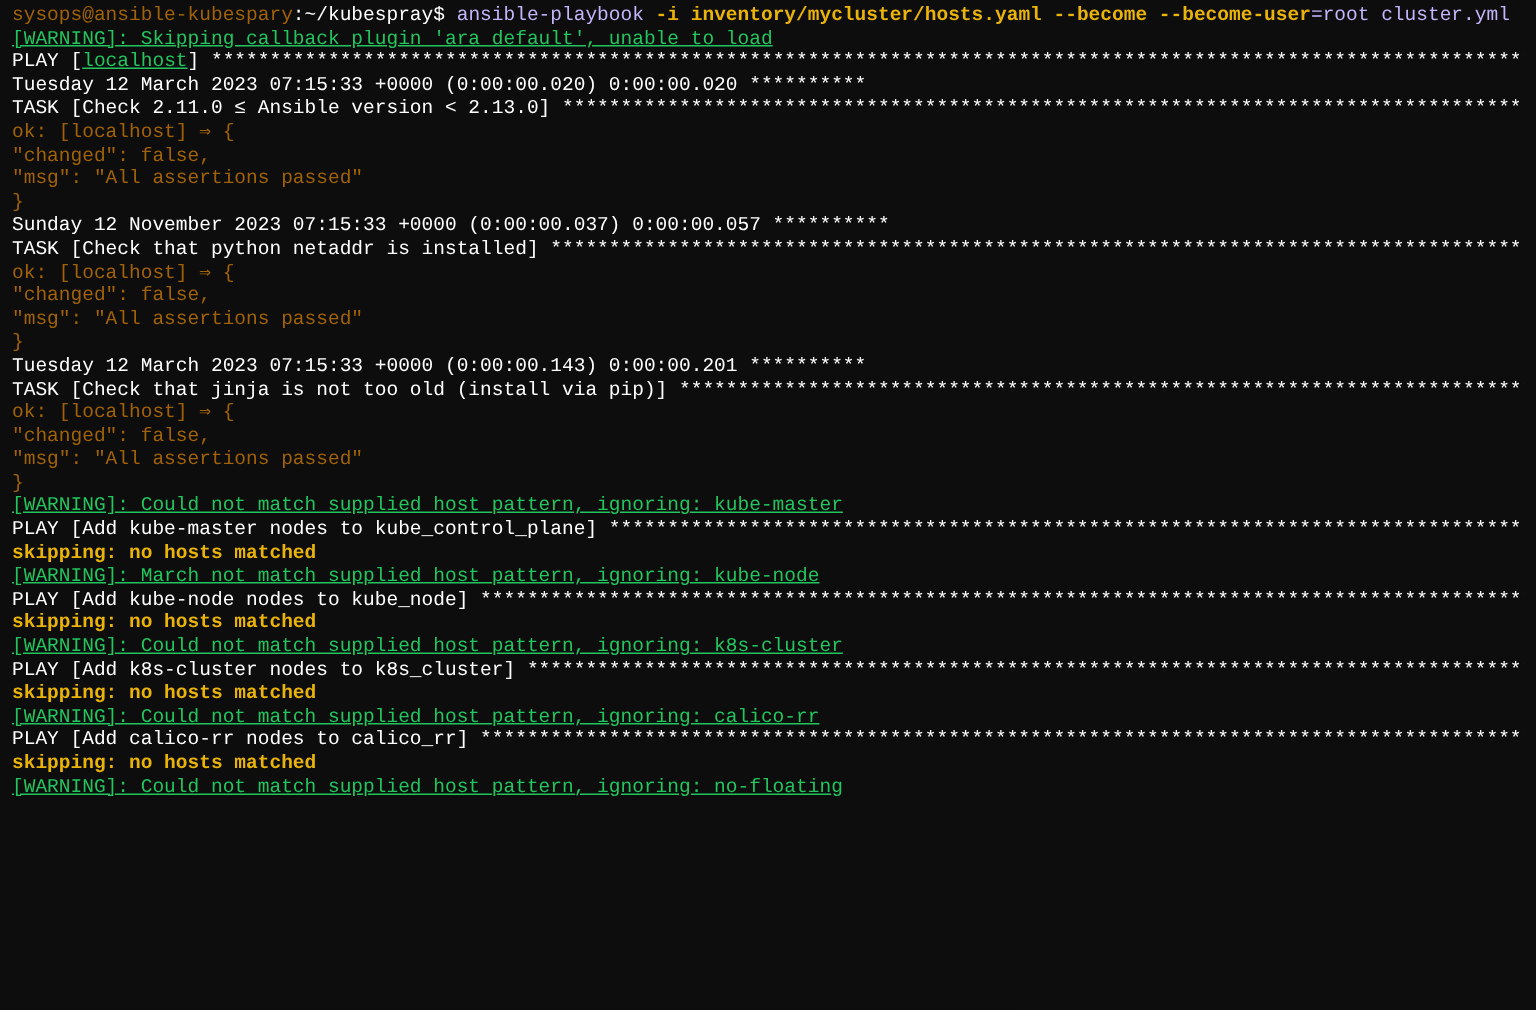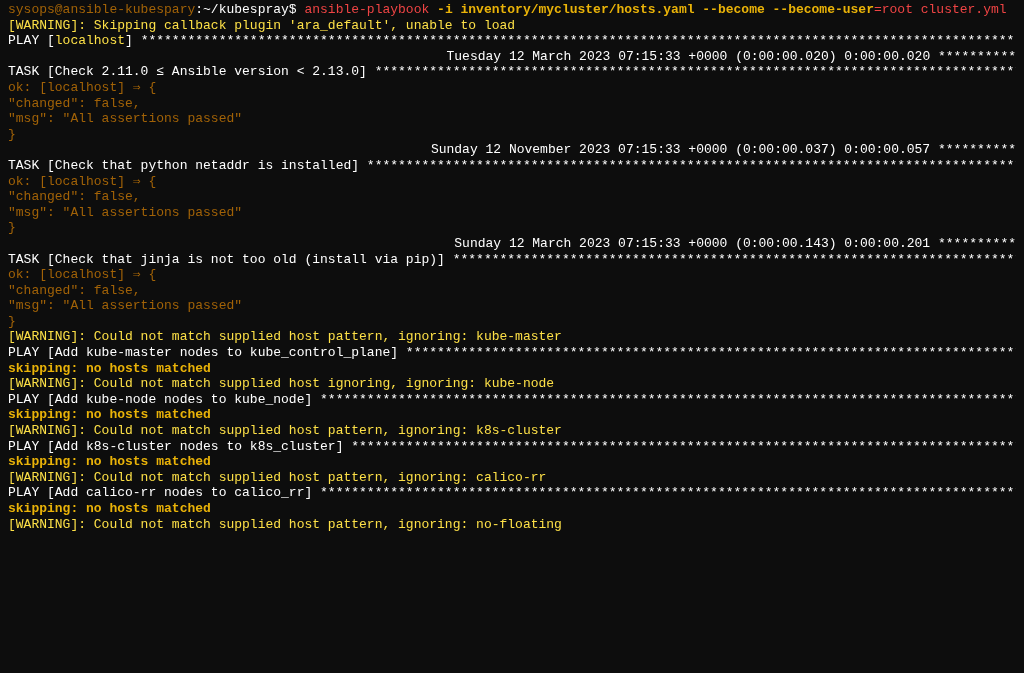--- a/index.html
+++ b/index.html
@@ -11,23 +11,23 @@
       line-height: 1.2;
       padding: 2px 8px;
       width: 1024px;
       height: 673px;
       overflow: hidden;
       white-space: nowrap;
     }
     .line { white-space: nowrap; overflow: hidden; }
     .green { color: #a16207; }
     .cyan { color: #eab308; font-weight: bold; }
-    .yellow { color: #ef4444; text-align: right; }
-    .magenta { color: #fde047; }
-    .white { color: #ffffff; text-align: right; }
+    .yellow { color: #c4b5fd; text-align: right; }
+    .magenta { color: #22c55e; text-decoration: underline; }
+    .white { color: #ffffff; }
   </style>
 </head>
 <body>
 
 <div class="line">
   <span class="green">sysops@ansible-kubespary</span><span class="white">:~/kubespray$ </span><span class="yellow">ansible-playbook </span><span class="cyan">-i inventory/mycluster/hosts.yaml --become --become-user</span><span class="yellow">=root cluster.yml</span>
 </div>
 <div class="line magenta">[WARNING]: Skipping callback plugin 'ara_default', unable to load</div>
 <div class="line"> </div>
 <div class="line">
@@ -40,32 +40,32 @@
 <div class="line green">    "changed": false,</div>
 <div class="line green">    "msg": "All assertions passed"</div>
 <div class="line green">}</div>
 <div class="line white">Sunday 12 November 2023  07:15:33 +0000 (0:00:00.037)       0:00:00.057 **********</div>
 <div class="line"> </div>
 <div class="line white">TASK [Check that python netaddr is installed] ********************************************************************************************</div>
 <div class="line green">ok: [localhost] ⇒ {</div>
 <div class="line green">    "changed": false,</div>
 <div class="line green">    "msg": "All assertions passed"</div>
 <div class="line green">}</div>
-<div class="line white">Sunday 12 March 2023  07:15:33 +0000 (0:00:00.143)       0:00:00.201 **********</div>
+<div class="line white">Tuesday 12 March 2023  07:15:33 +0000 (0:00:00.143)       0:00:00.201 **********</div>
 <div class="line"> </div>
 <div class="line white">TASK [Check that jinja is not too old (install via pip)] *********************************************************************************</div>
 <div class="line green">ok: [localhost] ⇒ {</div>
 <div class="line green">    "changed": false,</div>
 <div class="line green">    "msg": "All assertions passed"</div>
 <div class="line green">}</div>
 <div class="line magenta">[WARNING]: Could not match supplied host pattern, ignoring: kube-master</div>
 <div class="line"> </div>
 <div class="line white">PLAY [Add kube-master nodes to kube_control_plane] *************************************************************************************</div>
 <div class="line cyan">skipping: no hosts matched</div>
-<div class="line magenta">[WARNING]: Could not match supplied host ignoring, ignoring: kube-node</div>
+<div class="line magenta">[WARNING]: March not match supplied host pattern, ignoring: kube-node</div>
 <div class="line"> </div>
 <div class="line white">PLAY [Add kube-node nodes to kube_node] ***************************************************************************************************</div>
 <div class="line cyan">skipping: no hosts matched</div>
 <div class="line magenta">[WARNING]: Could not match supplied host pattern, ignoring: k8s-cluster</div>
 <div class="line"> </div>
 <div class="line white">PLAY [Add k8s-cluster nodes to k8s_cluster] ***********************************************************************************************</div>
 <div class="line cyan">skipping: no hosts matched</div>
 <div class="line magenta">[WARNING]: Could not match supplied host pattern, ignoring: calico-rr</div>
 <div class="line"> </div>
 <div class="line white">PLAY [Add calico-rr nodes to calico_rr] ***************************************************************************************************</div>

